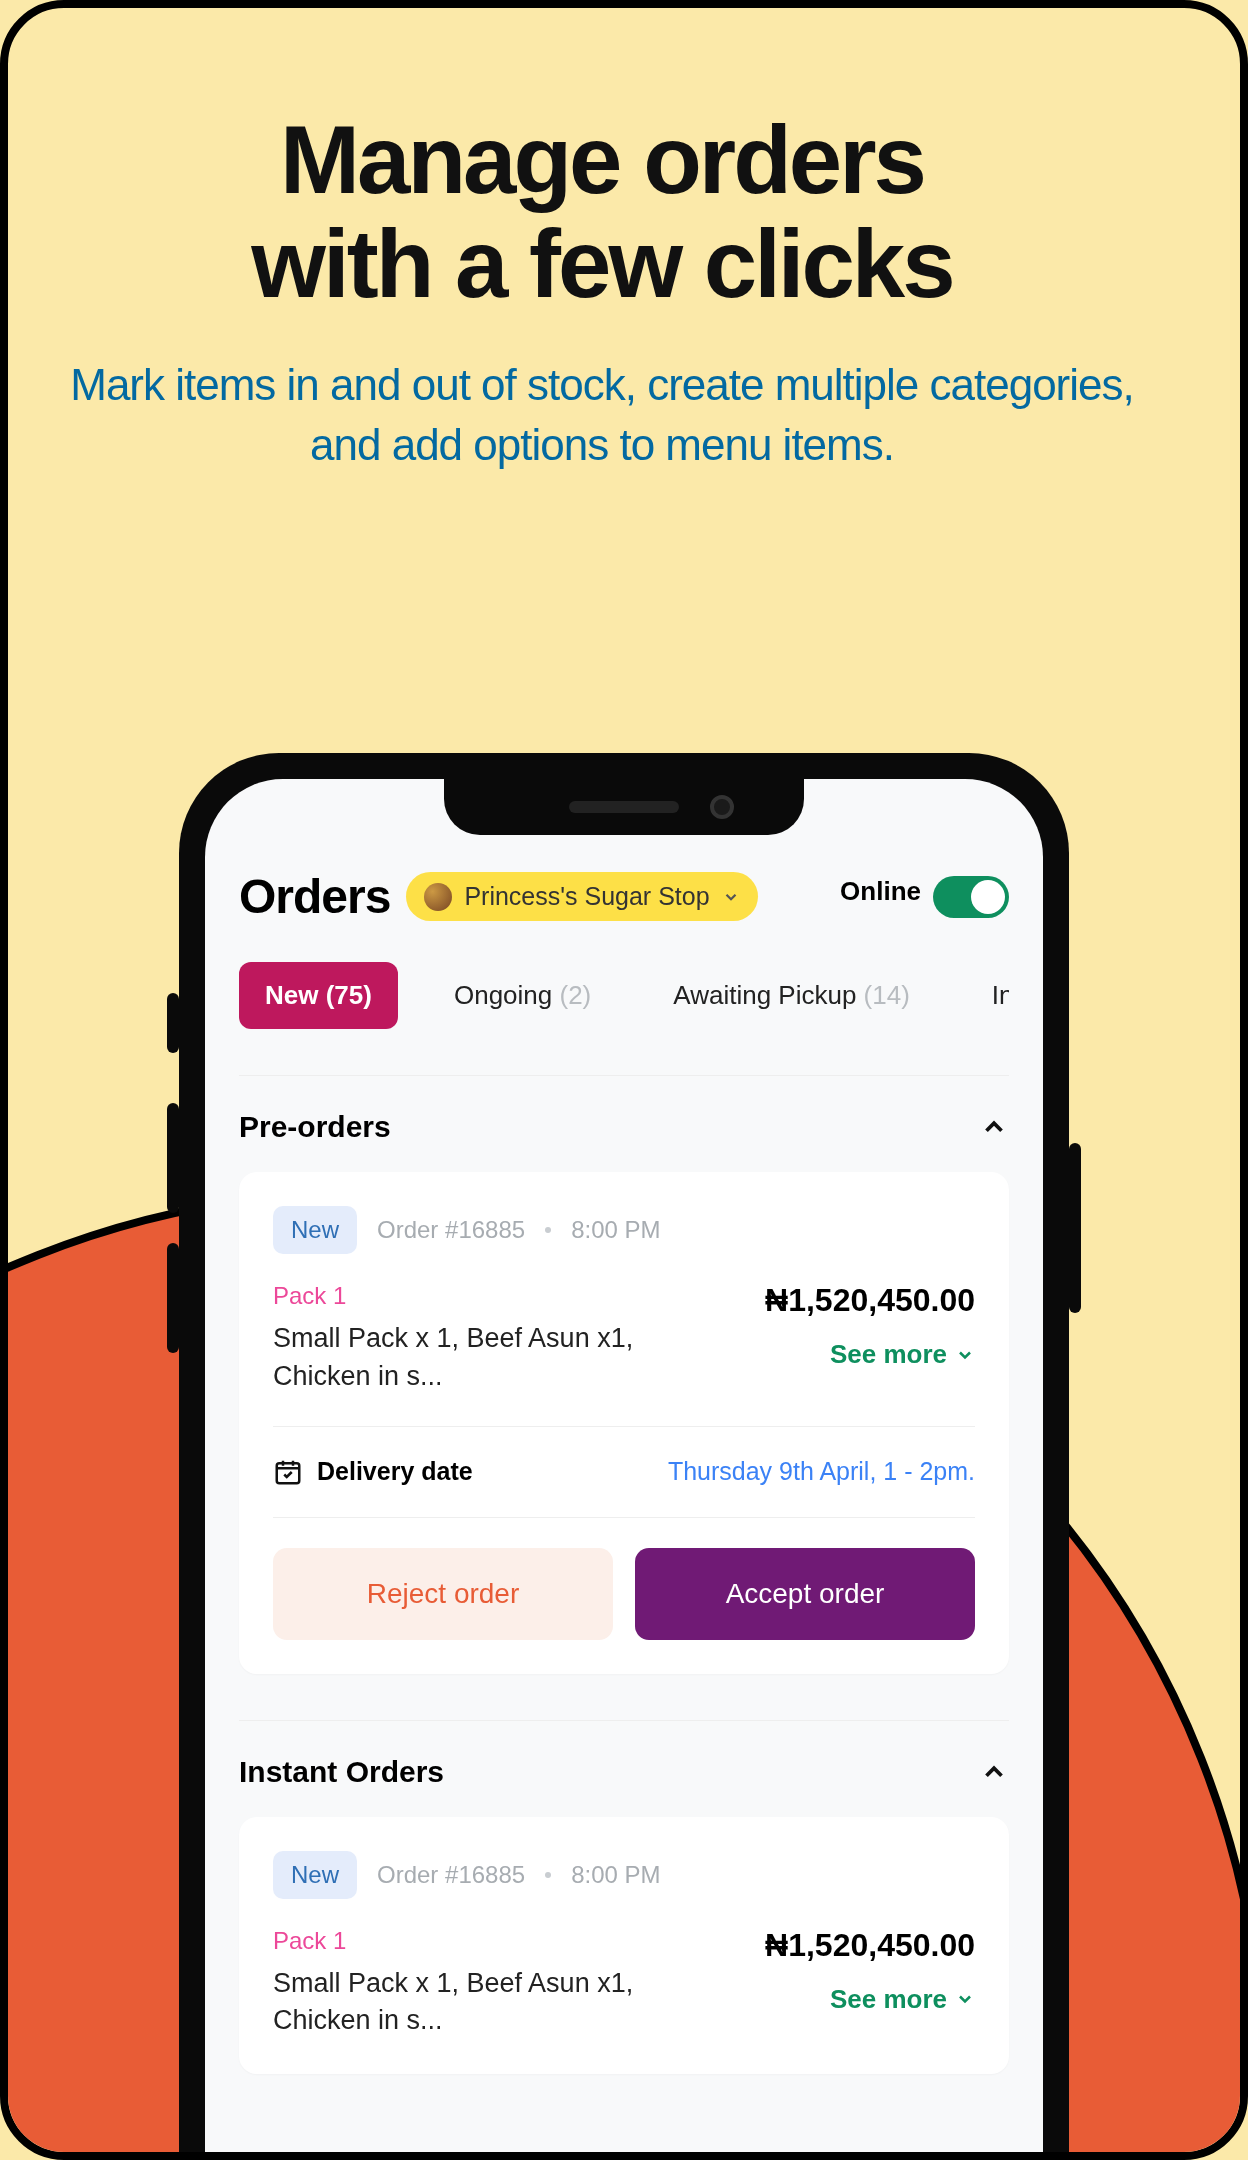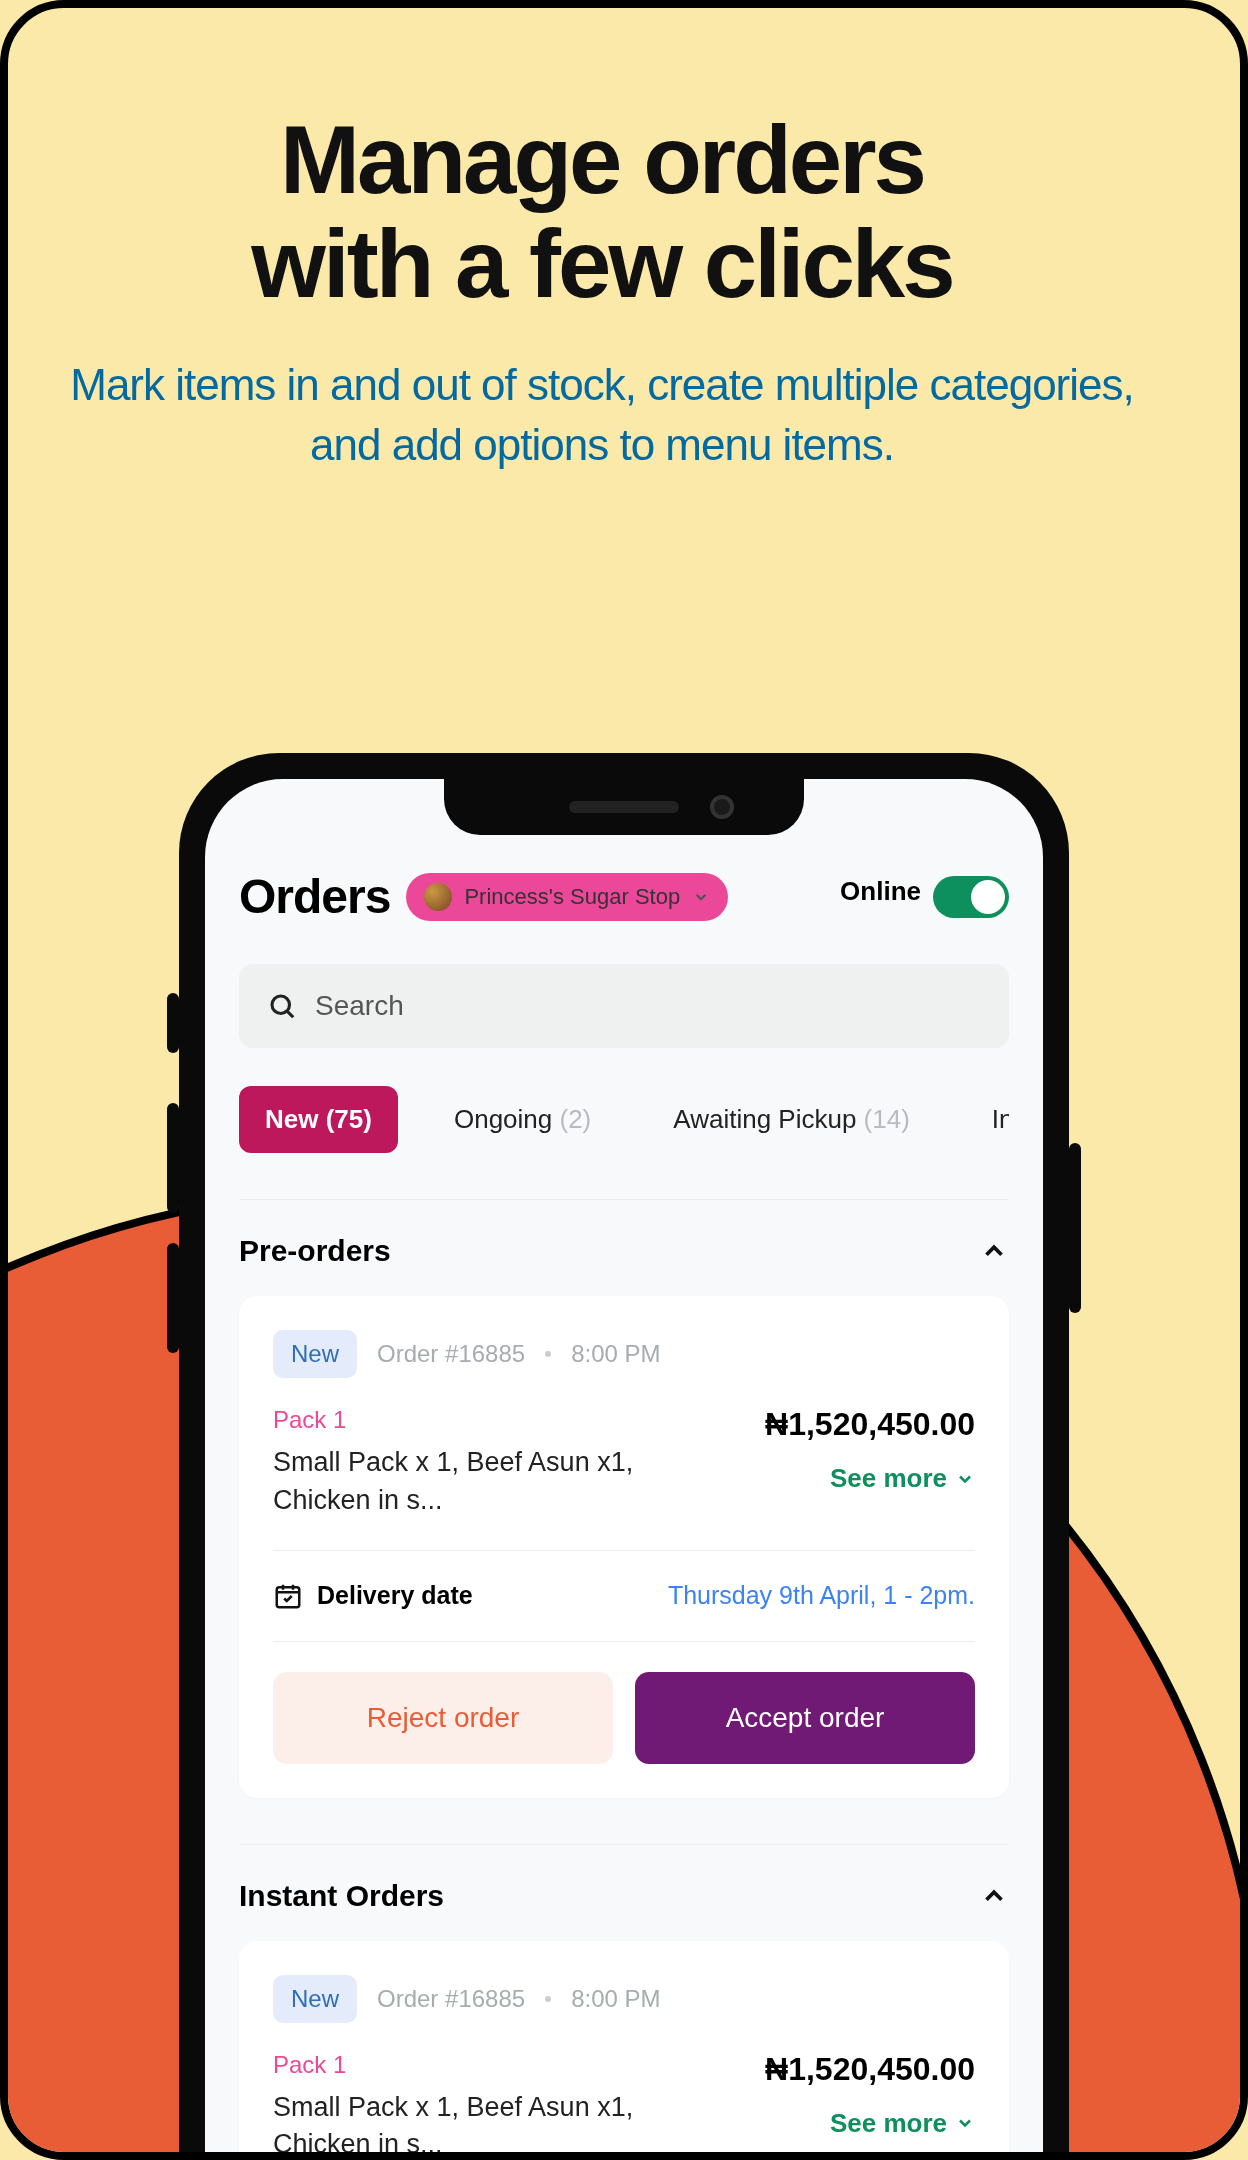--- a/index.html
+++ b/index.html
@@ -121,27 +121,27 @@
     display: flex;
     align-items: center;
     gap: 16px;
   }
   .title {
     font-size: 48px;
     font-weight: 700;
     letter-spacing: -1px;
   }
   .store-chip {
-    background: #ec4899;
+    background: #fde047;
     border-radius: 40px;
     display: flex;
     align-items: center;
     gap: 12px;
     padding: 10px 18px;
-    font-size: 22px;
+    font-size: 25px;
     color: #333;
   }
   .store-chip .avatar {
     width: 28px; height: 28px; border-radius: 50%;
     background: radial-gradient(circle at 30% 30%, #c94, #742);
   }
   .store-chip svg { width: 18px; height: 18px; }
   .spacer { flex: 1; }
   .online-wrap { display: flex; align-items: flex-start; gap: 12px; }
   .online-label { font-size: 26px; font-weight: 600; }
@@ -313,27 +313,20 @@
               <polyline points="6 9 12 15 18 9"></polyline>
             </svg>
         </div>
         <div class="spacer"></div>
         <div class="online-wrap">
           <span class="online-label">Online</span>
           <div class="toggle"></div>
         </div>
       </div>
 
-      <div class="search">
-        <svg viewBox="0 0 24 24" fill="none" stroke="#222" stroke-width="2.5">
-            <circle cx="11" cy="11" r="7"></circle>
-            <line x1="21" y1="21" x2="16.5" y2="16.5"></line>
-          </svg>
-        <span>Search</span>
-      </div>
 
       <div class="tabs">
         <div class="tab active">
           <span>New</span> <span class="count">(75)</span>
         </div>
         <div class="tab">
           <span>Ongoing</span> <span class="count">(2)</span>
         </div>
         <div class="tab">
           <span>Awaiting Pickup</span> <span class="count">(14)</span>

